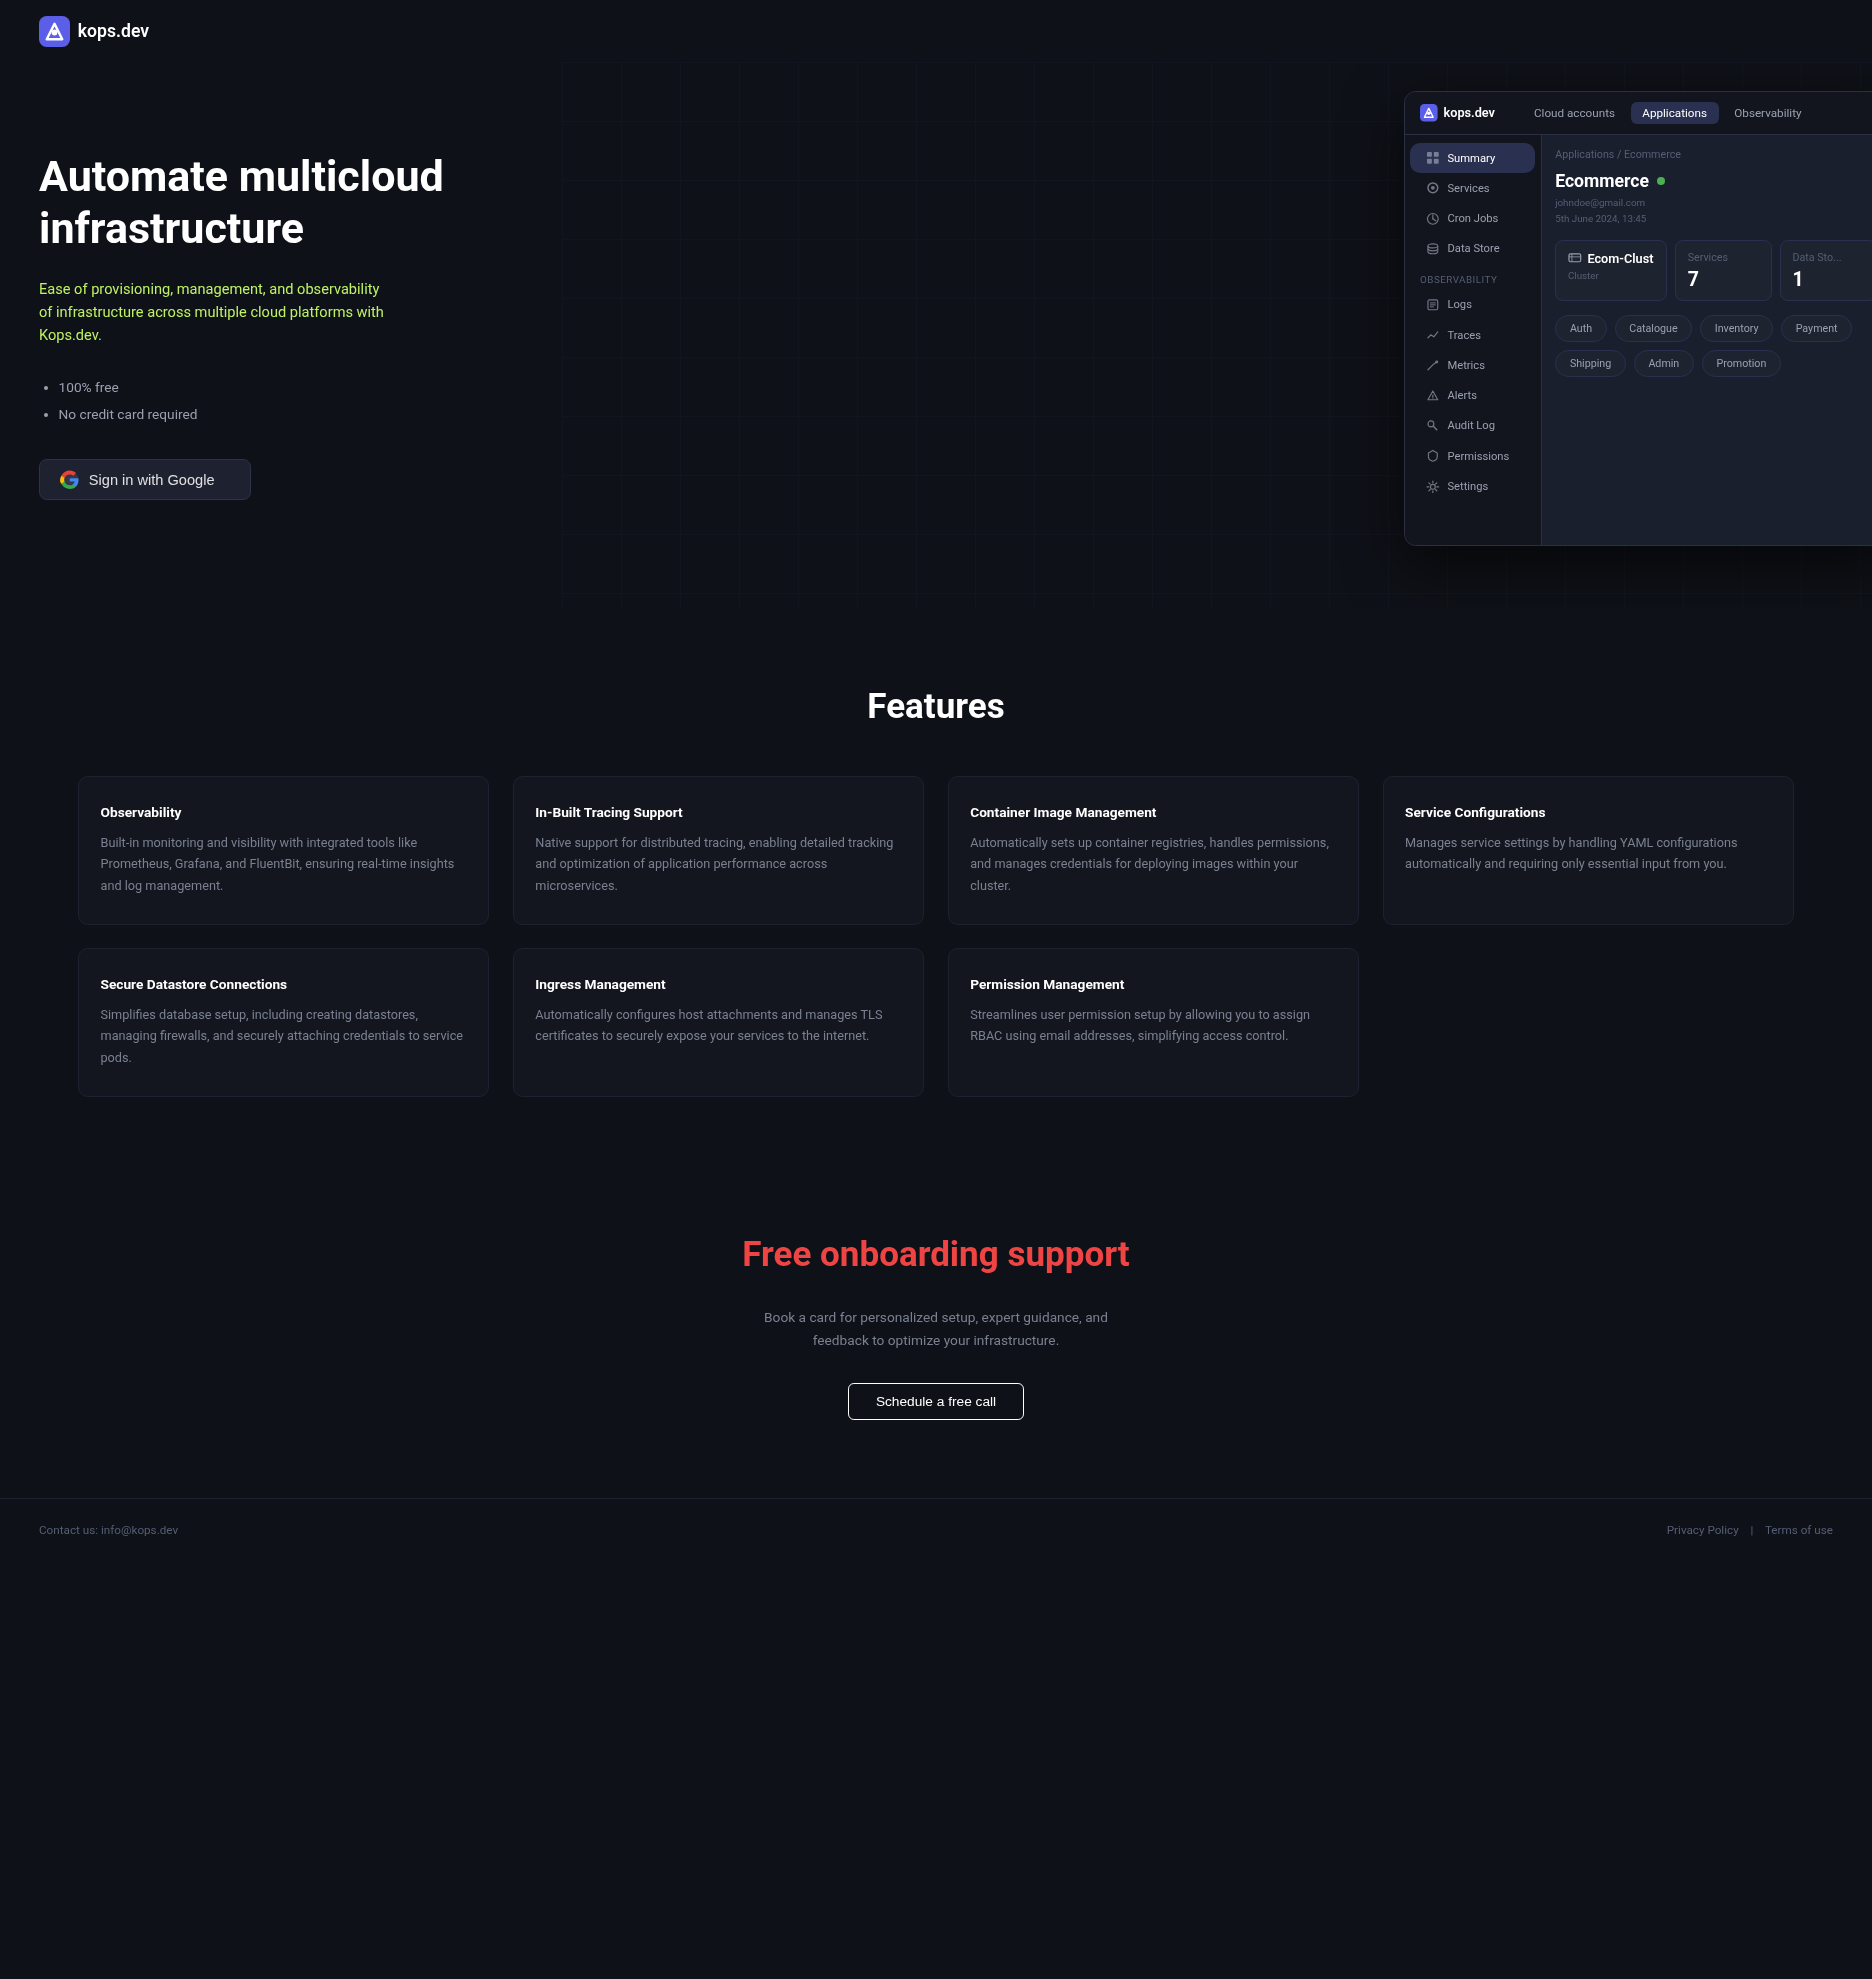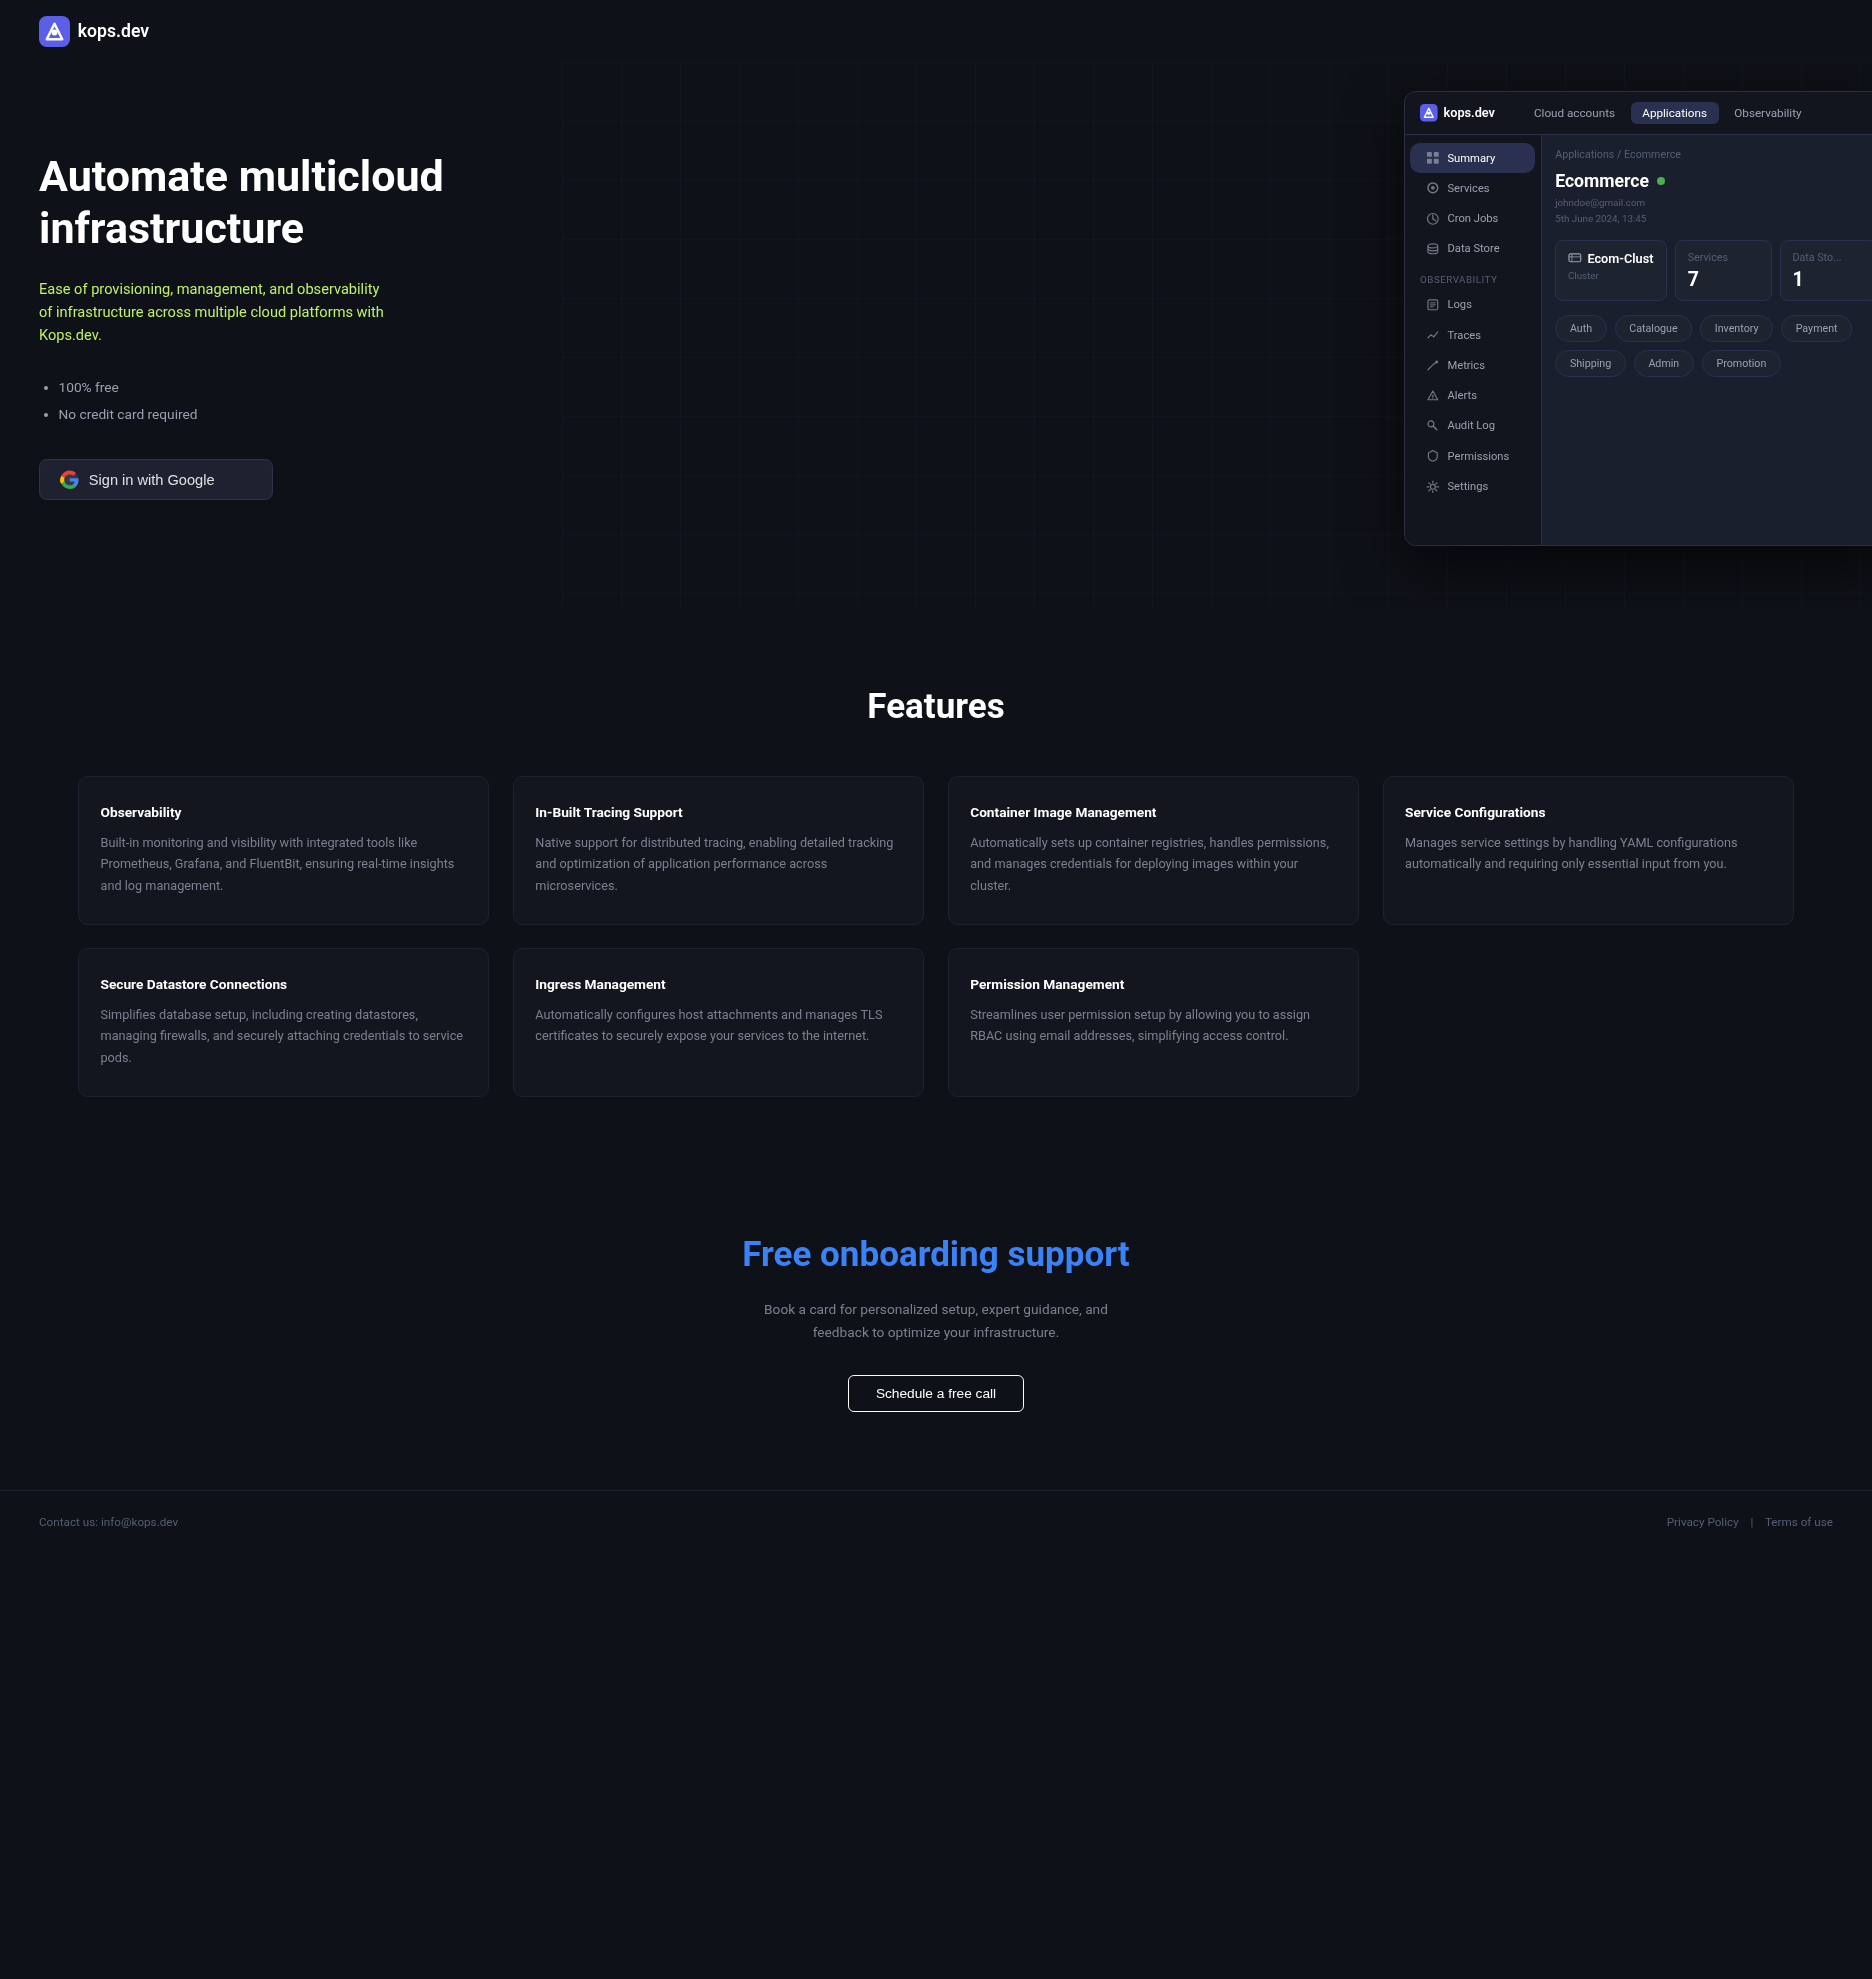--- a/index.html
+++ b/index.html
@@ -72,21 +72,21 @@
       display: flex;
       align-items: center;
       gap: 9.8px;
       background: #1e2230;
       border: 1px solid #2e3347;
       border-radius: 7.8px;
       padding: 9.8px 19.5px;
       color: #e0e0e0;
       font-size: 14.6px;
       cursor: pointer;
-      width: 234px;
+      width: 212px;
       transition: background 0.2s;
     }
     .google-logo {
       width: 19.5px;
       height: 19.5px;
     }
 
     
     .hero-bg-grid {
       position: absolute;
@@ -307,22 +307,22 @@
     }
 
     
     .onboarding-section {
       padding: 78px 39px 59px;
       text-align: center;
     }
     .onboarding-title {
       font-size: 35px;
       font-weight: 700;
-      color: #3b82f6;
-      margin-bottom: 23px;
+      color: #ef4444;
+      margin-bottom: 31px;
     }
     .onboarding-subtitle {
       font-size: 13.7px;
       color: #7a8090;
       max-width: 351px;
       margin: 0 auto 31px;
       line-height: 1.7;
     }
     .schedule-btn {
       background: transparent;

